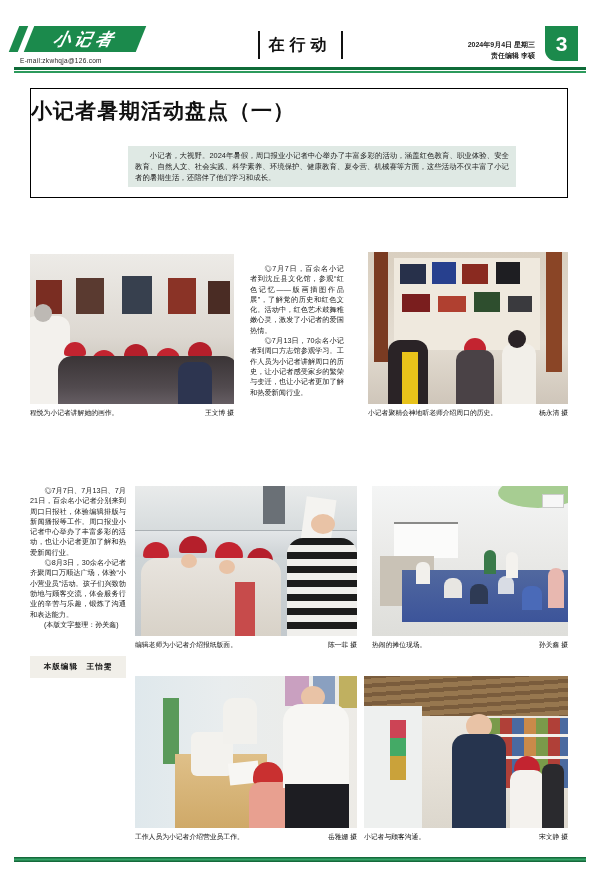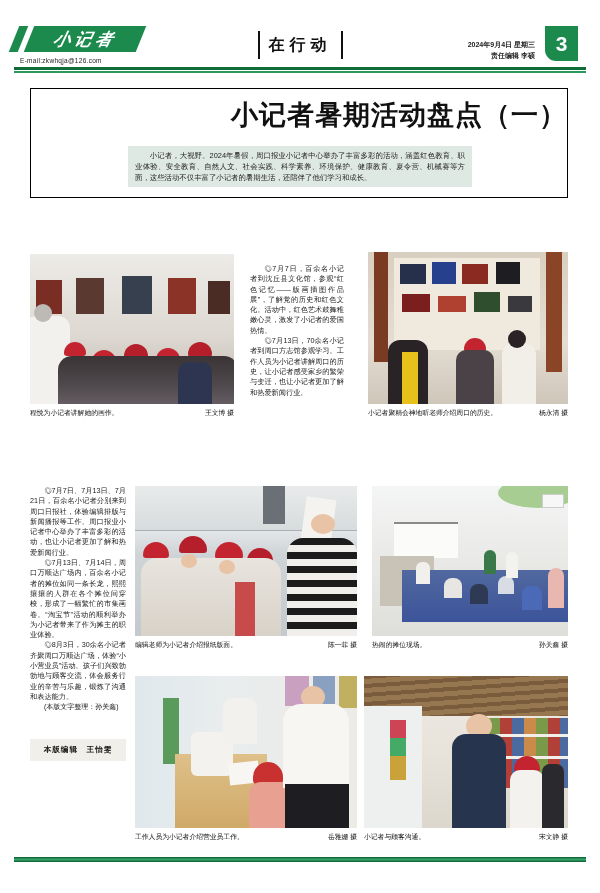--- a/index.html
+++ b/index.html
@@ -19,22 +19,22 @@
   .mast-title{font-size:16px;font-weight:700;letter-spacing:5px;white-space:nowrap;}
   .dateblock{position:absolute;left:415px;top:39px;width:120px;text-align:right;font-size:7px;font-weight:700;line-height:11px;color:#222;}
   .pagenum{position:absolute;left:545px;top:26px;width:33px;height:35px;background:#1b8a4c;color:#fff;
            display:flex;align-items:center;justify-content:center;font-size:21px;font-weight:900;border-radius:0 0 0 11px;}
   .rule-top{position:absolute;left:14px;top:67px;width:572px;height:6px;
             background:linear-gradient(180deg,#0f6b38 0 42%,#fff 42% 60%,#2c9a5c 60% 100%);}
   .rule-bottom{position:absolute;left:14px;top:857px;width:572px;height:5px;
             background:linear-gradient(180deg,#0d5c30,#35a468 50%,#0d5c30);}
   
   .headline-box{position:absolute;left:30px;top:88px;width:538px;height:110px;border:1.5px solid #000;box-sizing:border-box;}
-  .headline{position:absolute;left:0;top:8px;width:100%;text-align:right;font-size:27px;font-weight:900;letter-spacing:1px;white-space:nowrap;}
-  .intro{position:absolute;left:97px;top:57px;width:344px;background:#dfe9e4;padding:4px 7px;box-sizing:border-box;
+  .headline{position:absolute;left:0;top:8px;width:100%;text-align:left;font-size:21px;font-weight:900;letter-spacing:1px;white-space:nowrap;}
+  .intro{position:absolute;left:97px;top:57px;width:388px;background:#dfe9e4;padding:4px 7px;box-sizing:border-box;
          font-size:7.4px;line-height:11px;color:#222;text-align:justify;}
   .intro p{margin:0;text-indent:2em;}
   .sec-title{position:absolute;width:100%;text-align:center;font-size:23px;font-weight:900;letter-spacing:2px;white-space:nowrap;}
   .bodycol{font-size:7.2px;line-height:10.3px;text-align:justify;color:#1a1a1a;}
   .bodycol p{margin:0;text-indent:2em;}
   .photo{position:absolute;overflow:hidden;}
   .cap-row{position:absolute;display:flex;justify-content:space-between;font-size:6.8px;color:#111;line-height:9px;}
   .cap-row .c{white-space:nowrap;overflow:hidden;}
   .byline{margin-top:8px;font-size:7px;text-indent:0;}
   .editor-box{margin-top:26px;background:#f1efe9;padding:6px 4px;text-align:center;font-size:7.6px;font-weight:700;letter-spacing:1px;}
@@ -120,21 +120,20 @@
   </div>
   <div class="cap-row" style="left:368px;top:408px;width:200px;">
     <span class="c">小记者聚精会神地听老师介绍周口的历史。</span>
     <span class="c">杨永清 摄</span>
   </div>
 
 
   <div class="abs" style="left:30px;top:486px;width:96px;">
     <div class="bodycol">
       <p>◎7月7日、7月13日、7月21日，百余名小记者分别来到周口日报社，体验编辑排版与新闻播报等工作。周口报业小记者中心举办了丰富多彩的活动，也让小记者更加了解和热爱新闻行业。</p>
-      <p>◎7月13日、7月14日，周口万顺达广场内，百余名小记者的摊位如同一条长龙，熙熙攘攘的人群在各个摊位间穿梭，形成了一幅繁忙的市集画卷。“淘宝节”活动的顺利举办为小记者带来了作为摊主的职业体验。</p>
       <p>◎8月3日，30余名小记者齐聚周口万顺达广场，体验“小小营业员”活动。孩子们兴致勃勃地与顾客交流，体会服务行业的辛苦与乐趣，锻炼了沟通和表达能力。</p>
       <p class="byline">(本版文字整理：孙关鑫)</p>
     </div>
     <div class="editor-box">本版编辑　王怡雯</div>
   </div>
 
   <div class="photo" style="left:135px;top:486px;width:222px;height:150px;background:linear-gradient(180deg,#e9ebeb 0%,#d0d6d8 40%,#c3c9cd 100%);">
     <span class="shape" style="left:128px;top:0;width:22px;height:38px;background:#6a7076;"></span>
     <span class="shape" style="left:0;top:44px;width:222px;height:26px;background:linear-gradient(180deg,#e3e6e8,#cdd2d5);border-top:1px solid #aab0b4;"></span>
     <span class="shape" style="left:168px;top:12px;width:30px;height:52px;background:#f4f3f0;transform:rotate(8deg);"></span>

